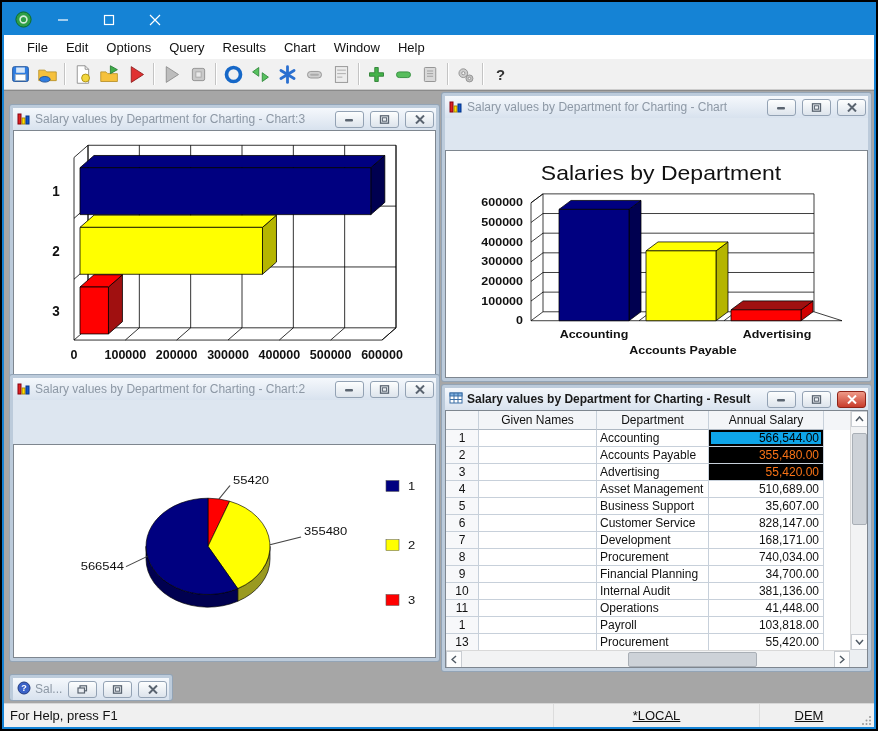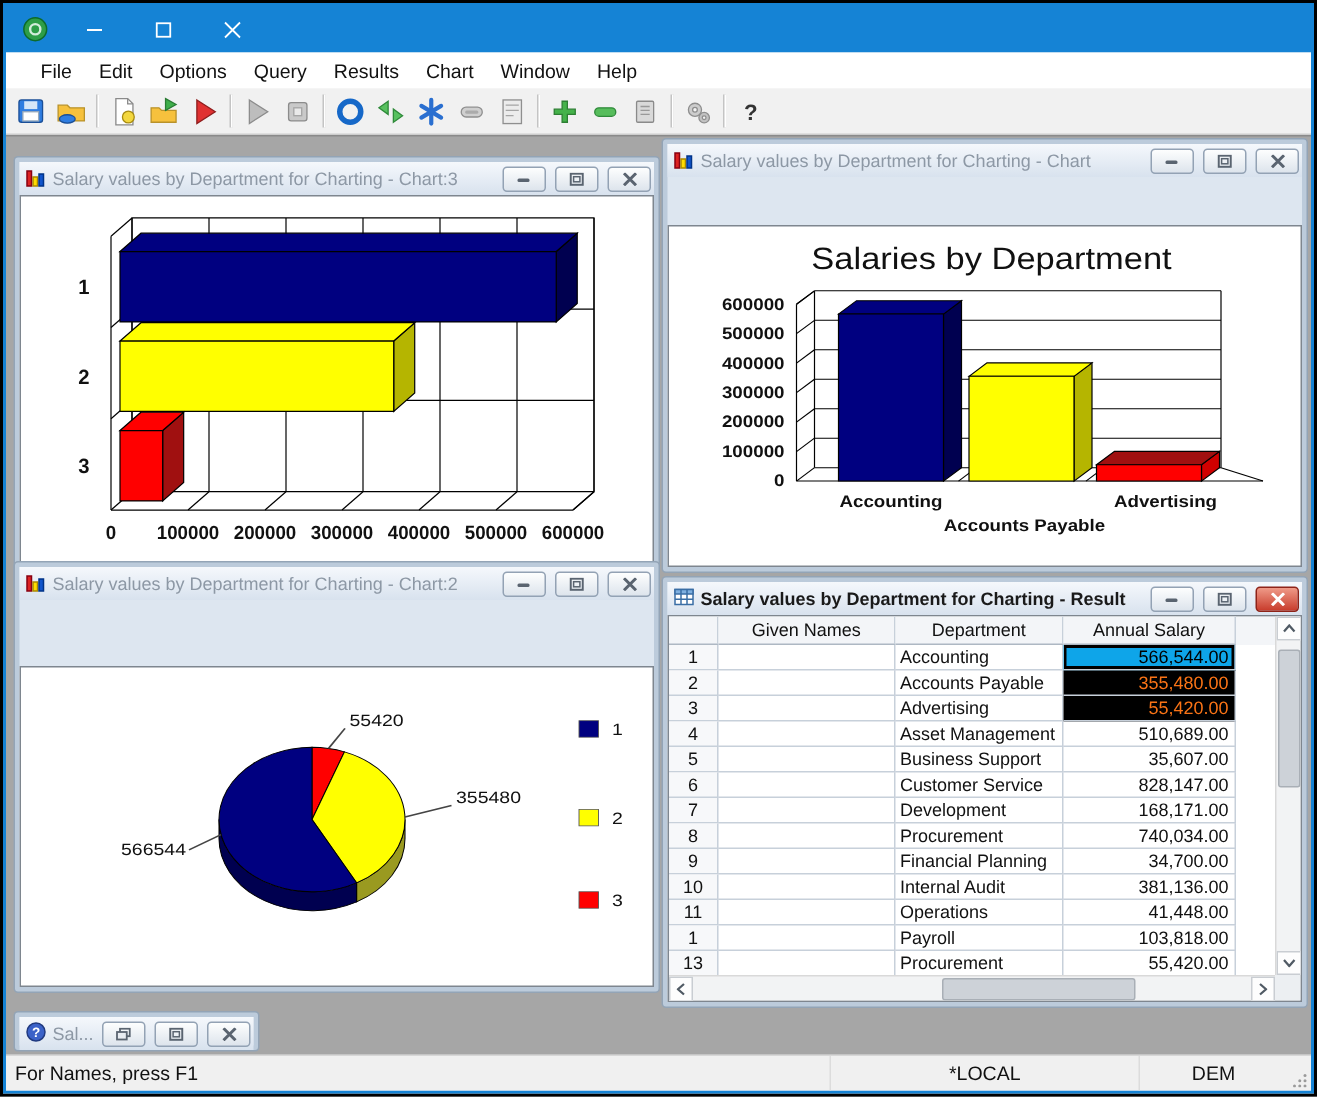--- a/index.html
+++ b/index.html
@@ -52,21 +52,21 @@
   .sb-btn{background:#fdfdfd;border:1px solid #c9cdd2;box-sizing:border-box;display:flex;align-items:center;justify-content:center;}
   .vscroll .sb-btn{width:17px;height:16px;}
   .hscroll .sb-btn{width:16px;height:17px;flex:0 0 auto;}
   .v-thumb{position:absolute;left:1px;width:15px;top:22px;height:92px;background:#cdd2d8;border:1px solid #a9afb6;border-radius:2px;box-sizing:border-box;}
   .h-thumb{position:absolute;top:1px;height:15px;left:45%;width:32%;background:#cdd2d8;border:1px solid #a9afb6;border-radius:2px;box-sizing:border-box;}
   .vscroll .dn{position:absolute;bottom:0;left:0;}
   .hscroll .rt{position:absolute;right:0;top:0;}
   
   .statusbar{height:23px;background:#f0f0f0;border-top:1px solid #d7d7d7;display:flex;align-items:center;font-size:13px;color:#111;flex:0 0 auto;}
   .sb-msg{flex:1;padding-left:6px;}
-  .sb-pane{border-left:1px solid #dcdcdc;height:100%;display:flex;align-items:center;justify-content:center;}
+  .sb-pane{border-left:1px solid #dcdcdc;height:100%;display:flex;align-items:center;justify-content:center;text-decoration:underline;}
   .sb-pane.p1{width:205px;}
   .sb-pane.p2{width:98px;}
   .sb-grip{width:16px;height:100%;display:flex;align-items:flex-end;justify-content:flex-end;padding:0 2px 2px 0;box-sizing:border-box;}
 </style>
 </head>
 <body>
 
 <div class="frame">
 
   <div class="titlebar">
@@ -582,21 +582,21 @@
         <button class="wbtn">
             <svg width="10" height="9" viewBox="0 0 10 9">
               <path d="M1 0.5 L9 8.5 M9 0.5 L1 8.5" stroke="#5a6470" stroke-width="2"></path>
             </svg>
           </button>
       </div>
     </div>
   </div>
 
   <div class="statusbar">
-    <span class="sb-msg">For Names, press F1</span>
+    <span class="sb-msg">For Help, press F1</span>
     <span class="sb-pane p1">*LOCAL</span>
     <span class="sb-pane p2">DEM</span>
     <span class="sb-grip">
         <svg width="10" height="10" viewBox="0 0 10 10">
           <circle cx="8" cy="2" r="1" fill="#9a9a9a"></circle>
           <circle cx="8" cy="5.5" r="1" fill="#9a9a9a"></circle>
           <circle cx="8" cy="9" r="1" fill="#9a9a9a"></circle>
           <circle cx="4.5" cy="5.5" r="1" fill="#9a9a9a"></circle>
           <circle cx="4.5" cy="9" r="1" fill="#9a9a9a"></circle>
           <circle cx="1" cy="9" r="1" fill="#9a9a9a"></circle>

